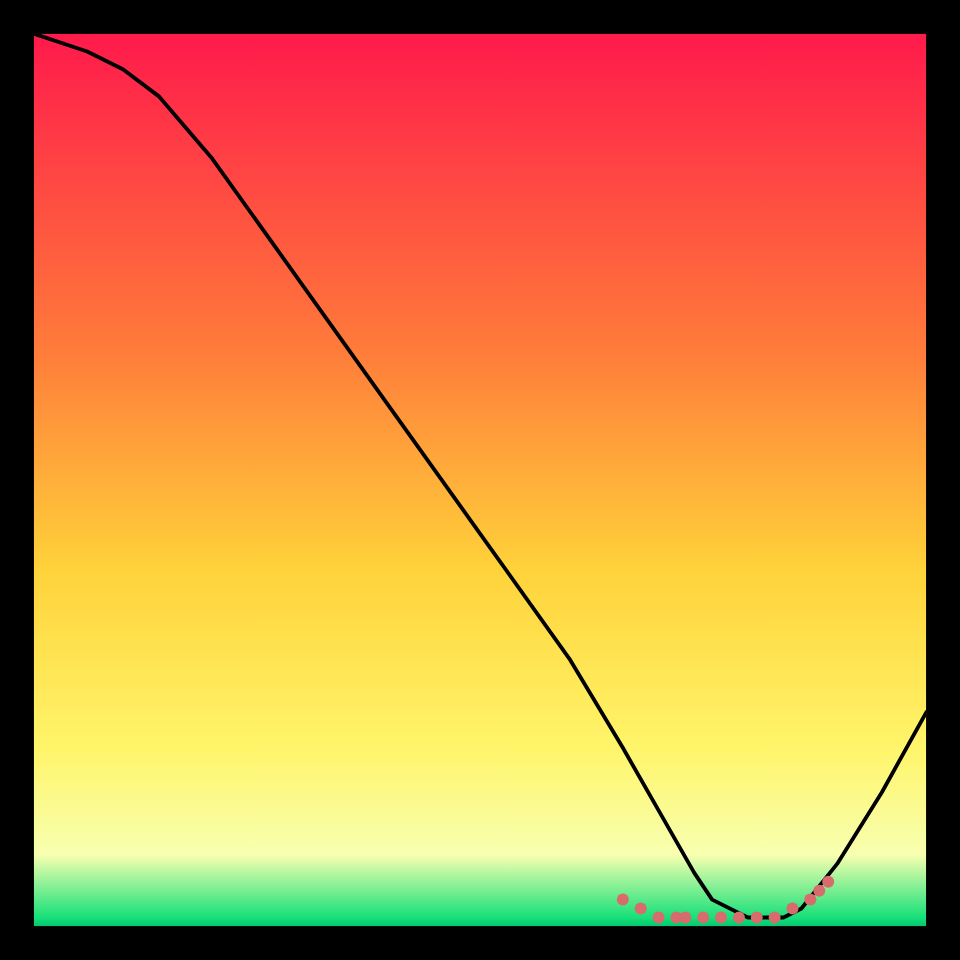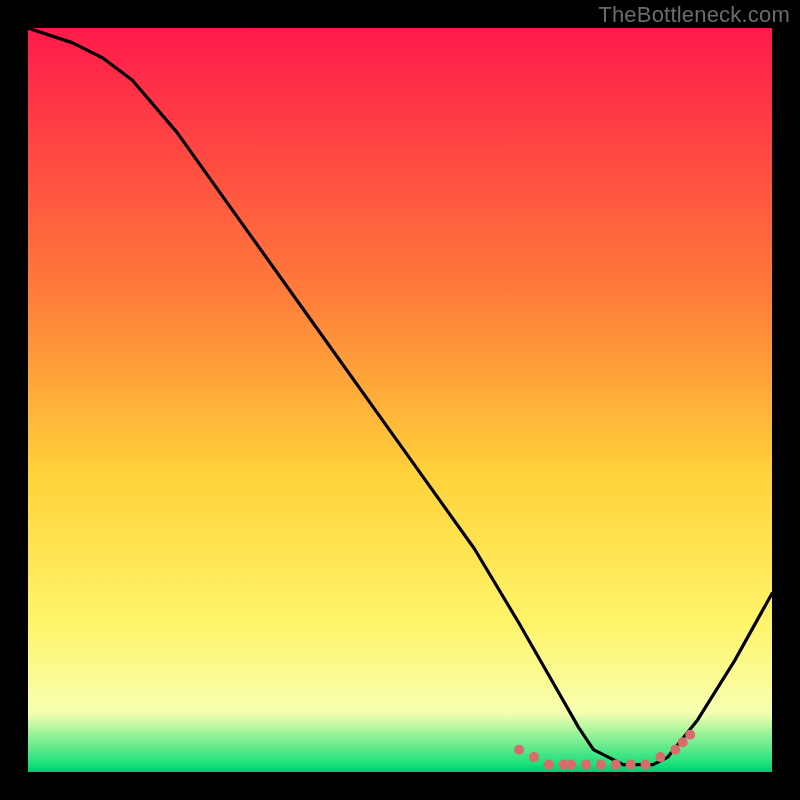--- a/index.html
+++ b/index.html
@@ -40,21 +40,20 @@
     left: 0;
     top: 0;
     width: 744px;
     height: 744px;
     display: block;
   }
 </style>
 </head>
 <body>
 <div class="frame">
-  <div class="watermark">TheBottleneck.com</div>
 
   <div class="plot">
     <svg viewBox="0 0 744 744" preserveAspectRatio="none">
       <defs>
         <linearGradient id="bg-grad" x1="0" y1="0" x2="0" y2="1">
           <stop offset="0%" stop-color="#ff1a4b"></stop>
           <stop offset="35%" stop-color="#ff7a3a"></stop>
           <stop offset="60%" stop-color="#ffd23a"></stop>
           <stop offset="80%" stop-color="#fff56a"></stop>
           <stop offset="92%" stop-color="#f7ffb0"></stop>

